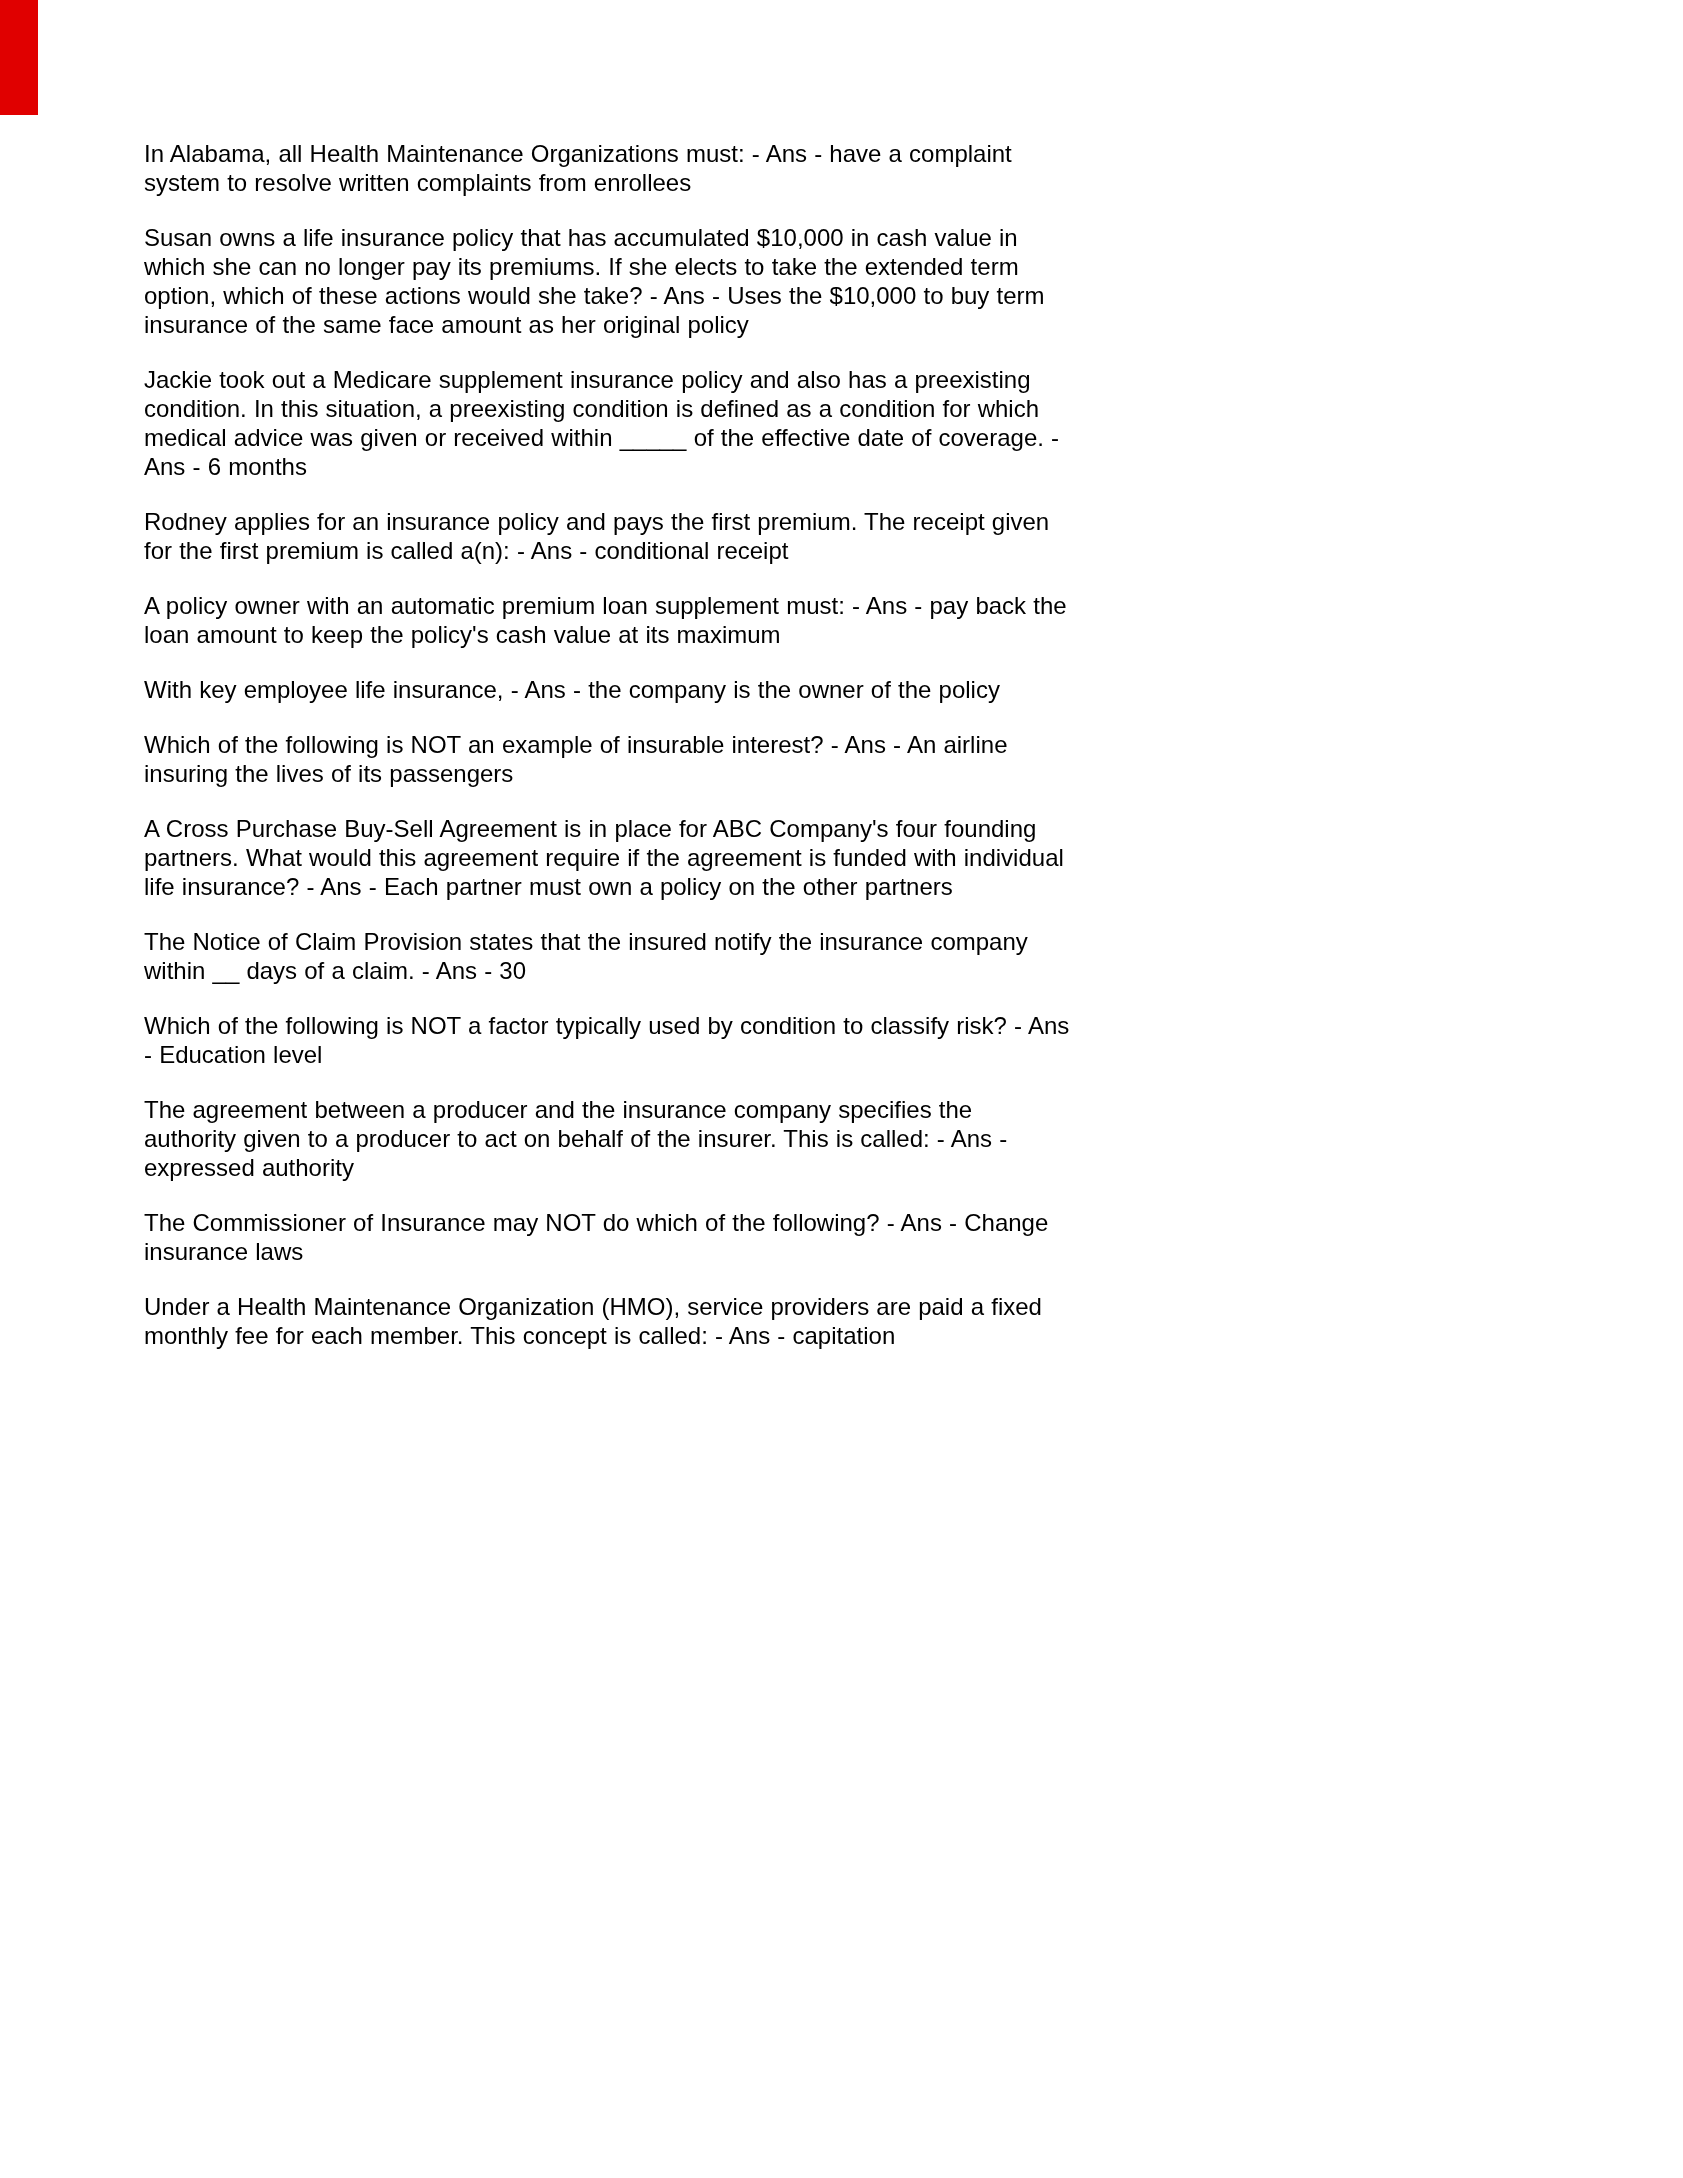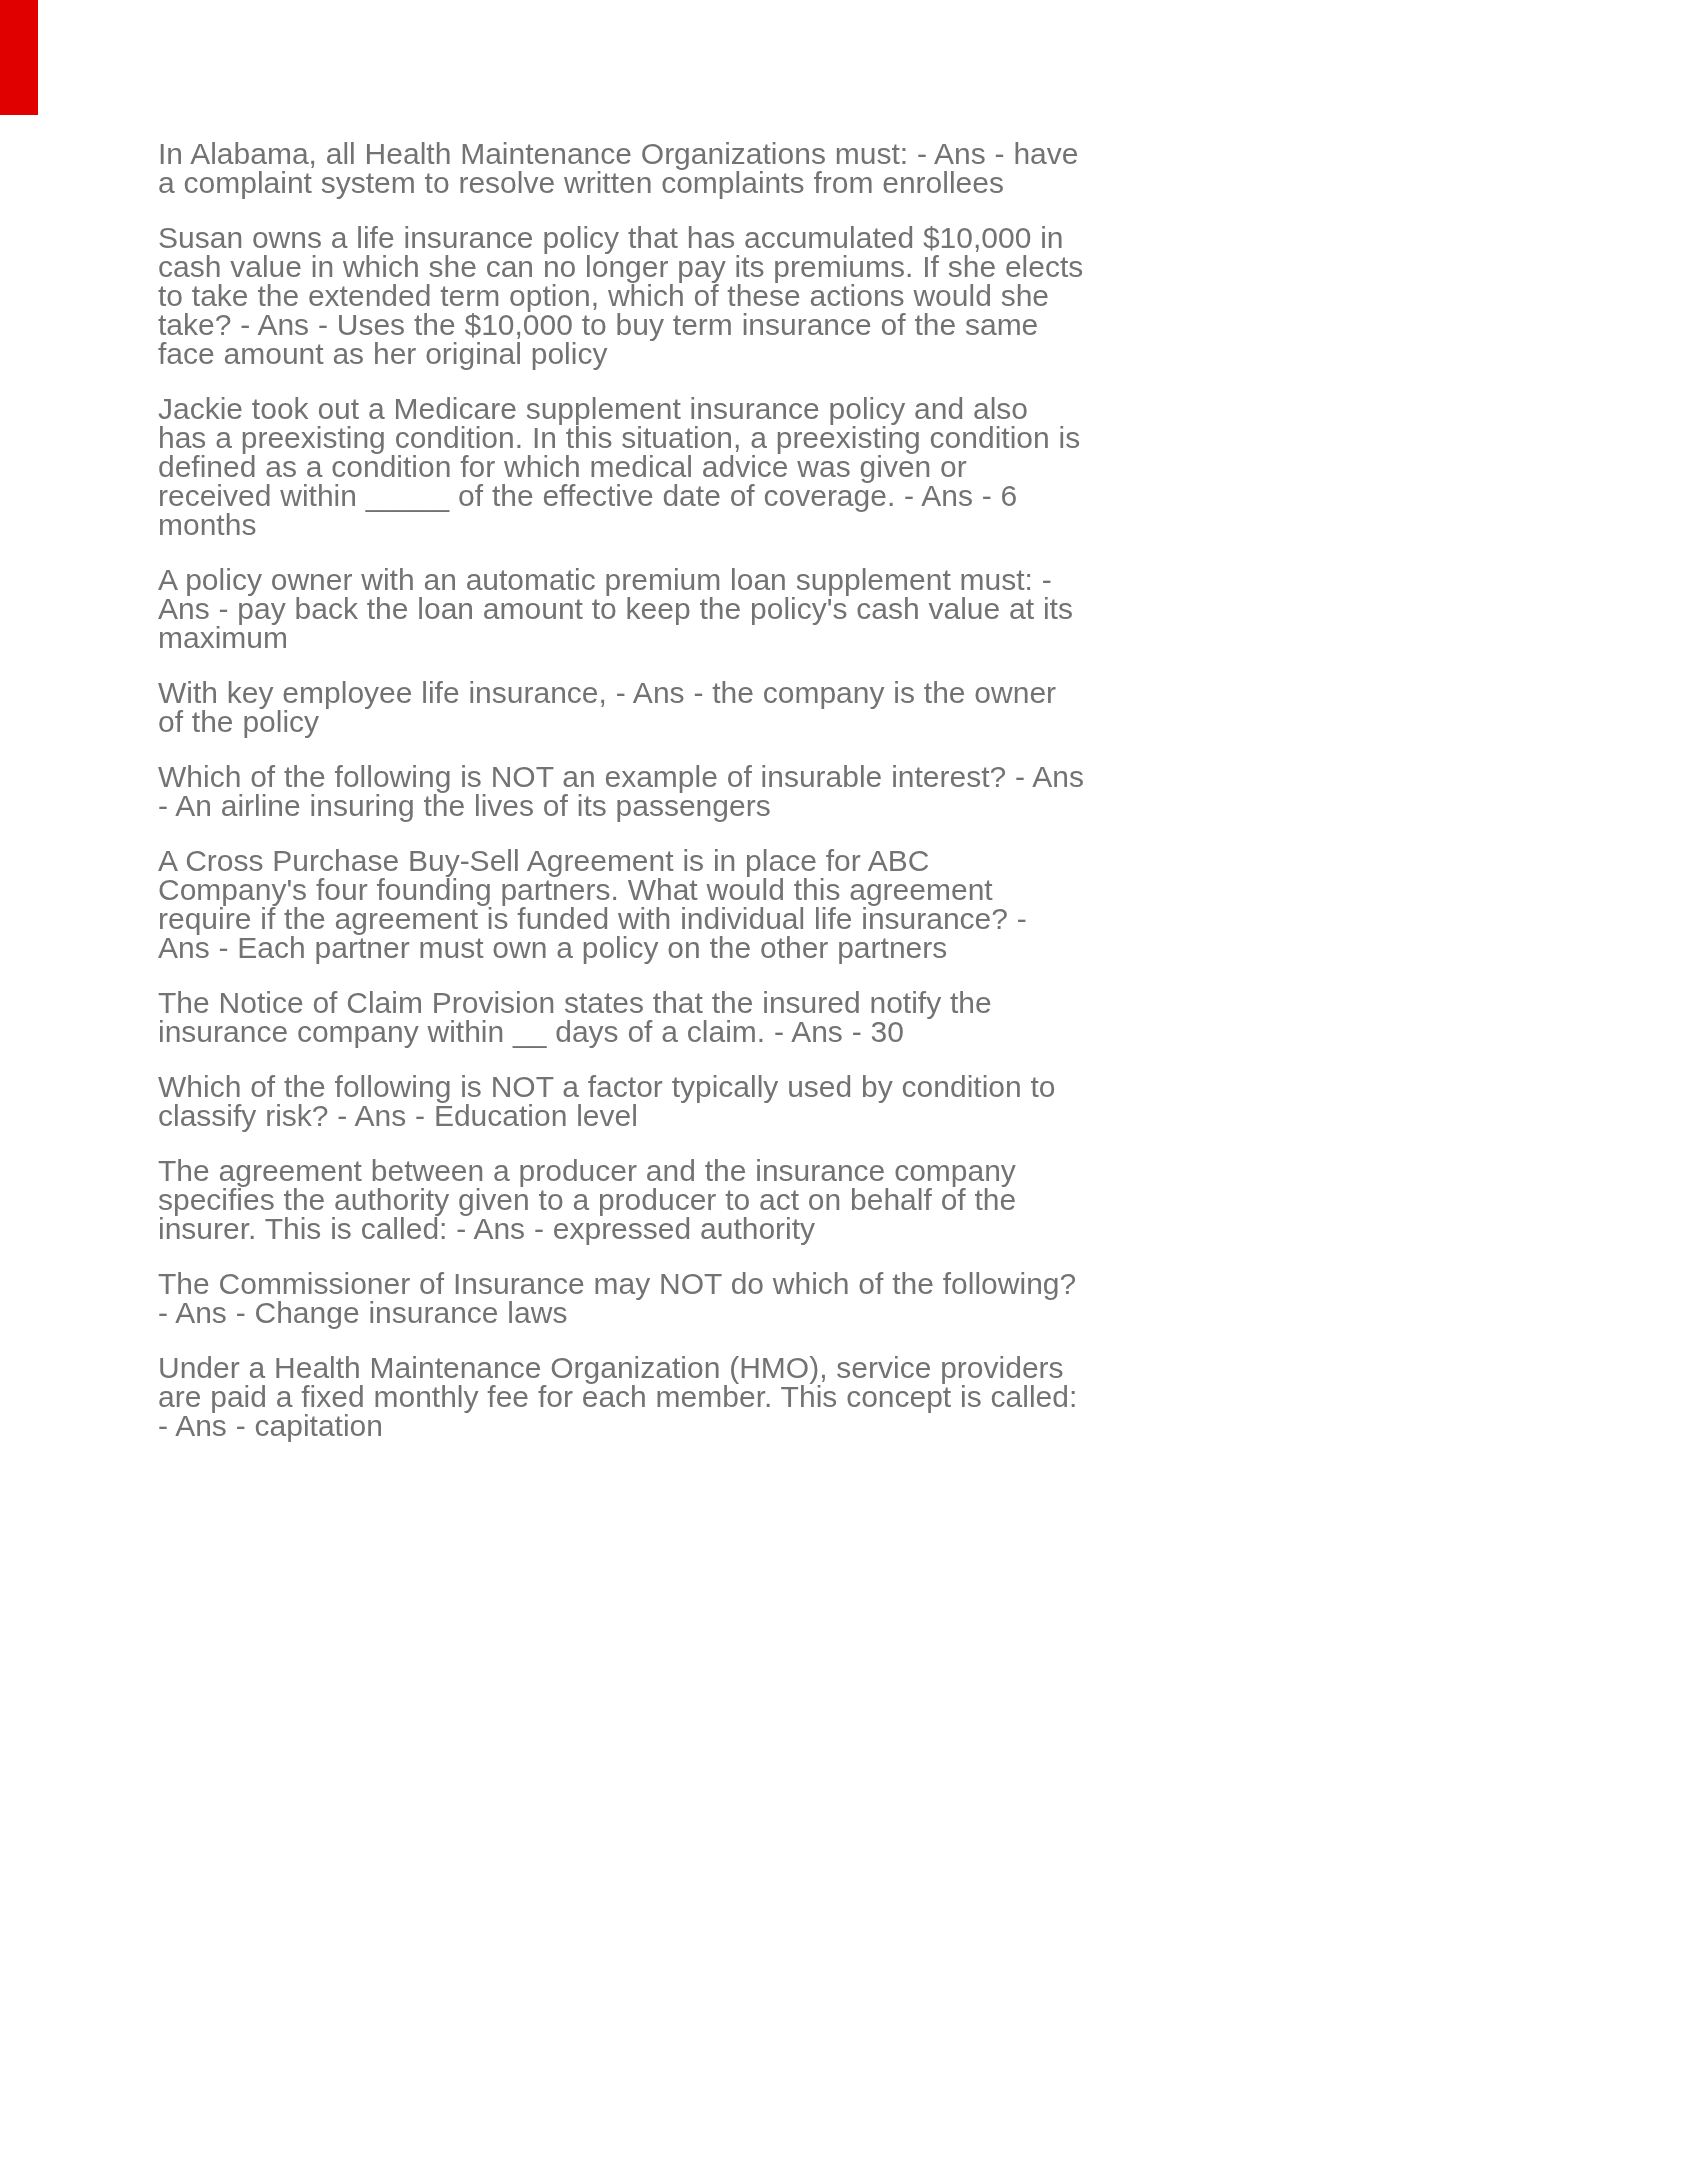--- a/index.html
+++ b/index.html
@@ -18,45 +18,46 @@
   .red-mark {
     position: absolute;
     left: 0;
     top: 0;
     width: 38px;
     height: 115px;
     background: #e00000;
   }
   .text-content {
     position: absolute;
-    left: 158px;
+    left: 144px;
     top: 139px;
     width: 926px;
-    color: #737373;
-    font-size: 30px;
+    color: #000000;
+    font-size: 24px;
     line-height: 29px;
     letter-spacing: 0px;
   }
   .text-content p {
     margin: 0 0 26px 0;
     padding: 0;
     word-spacing: 0.5px;
   }
 </style>
 </head>
 <body>
 
 <div class="page" style="background: rgb(255, 255, 255);">
 
   <div class="red-mark" style="background: rgb(224, 0, 0);"></div>
 
   <div class="text-content">
     <p>In Alabama, all Health Maintenance Organizations must: - Ans - have a complaint system to resolve written complaints from enrollees</p>
     <p>Susan owns a life insurance policy that has accumulated $10,000 in cash value in which she can no longer pay its premiums. If she elects to take the extended term option, which of these actions would she take? - Ans - Uses the $10,000 to buy term insurance of the same face amount as her original policy</p>
     <p>Jackie took out a Medicare supplement insurance policy and also has a preexisting condition. In this situation, a preexisting condition is defined as a condition for which medical advice was given or received within _____ of the effective date of coverage. - Ans - 6 months</p>
+    <p>Rodney applies for an insurance policy and pays the first premium. The receipt given for the first premium is called a(n): - Ans - conditional receipt</p>
     <p>A policy owner with an automatic premium loan supplement must: - Ans - pay back the loan amount to keep the policy's cash value at its maximum</p>
     <p>With key employee life insurance, - Ans - the company is the owner of the policy</p>
     <p>Which of the following is NOT an example of insurable interest? - Ans - An airline insuring the lives of its passengers</p>
     <p>A Cross Purchase Buy-Sell Agreement is in place for ABC Company's four founding partners. What would this agreement require if the agreement is funded with individual life insurance? - Ans - Each partner must own a policy on the other partners</p>
     <p>The Notice of Claim Provision states that the insured notify the insurance company within __ days of a claim. - Ans - 30</p>
     <p>Which of the following is NOT a factor typically used by condition to classify risk? - Ans - Education level</p>
     <p>The agreement between a producer and the insurance company specifies the authority given to a producer to act on behalf of the insurer. This is called: - Ans - expressed authority</p>
     <p>The Commissioner of Insurance may NOT do which of the following? - Ans - Change insurance laws</p>
     <p>Under a Health Maintenance Organization (HMO), service providers are paid a fixed monthly fee for each member. This concept is called: - Ans - capitation</p>
   </div>

